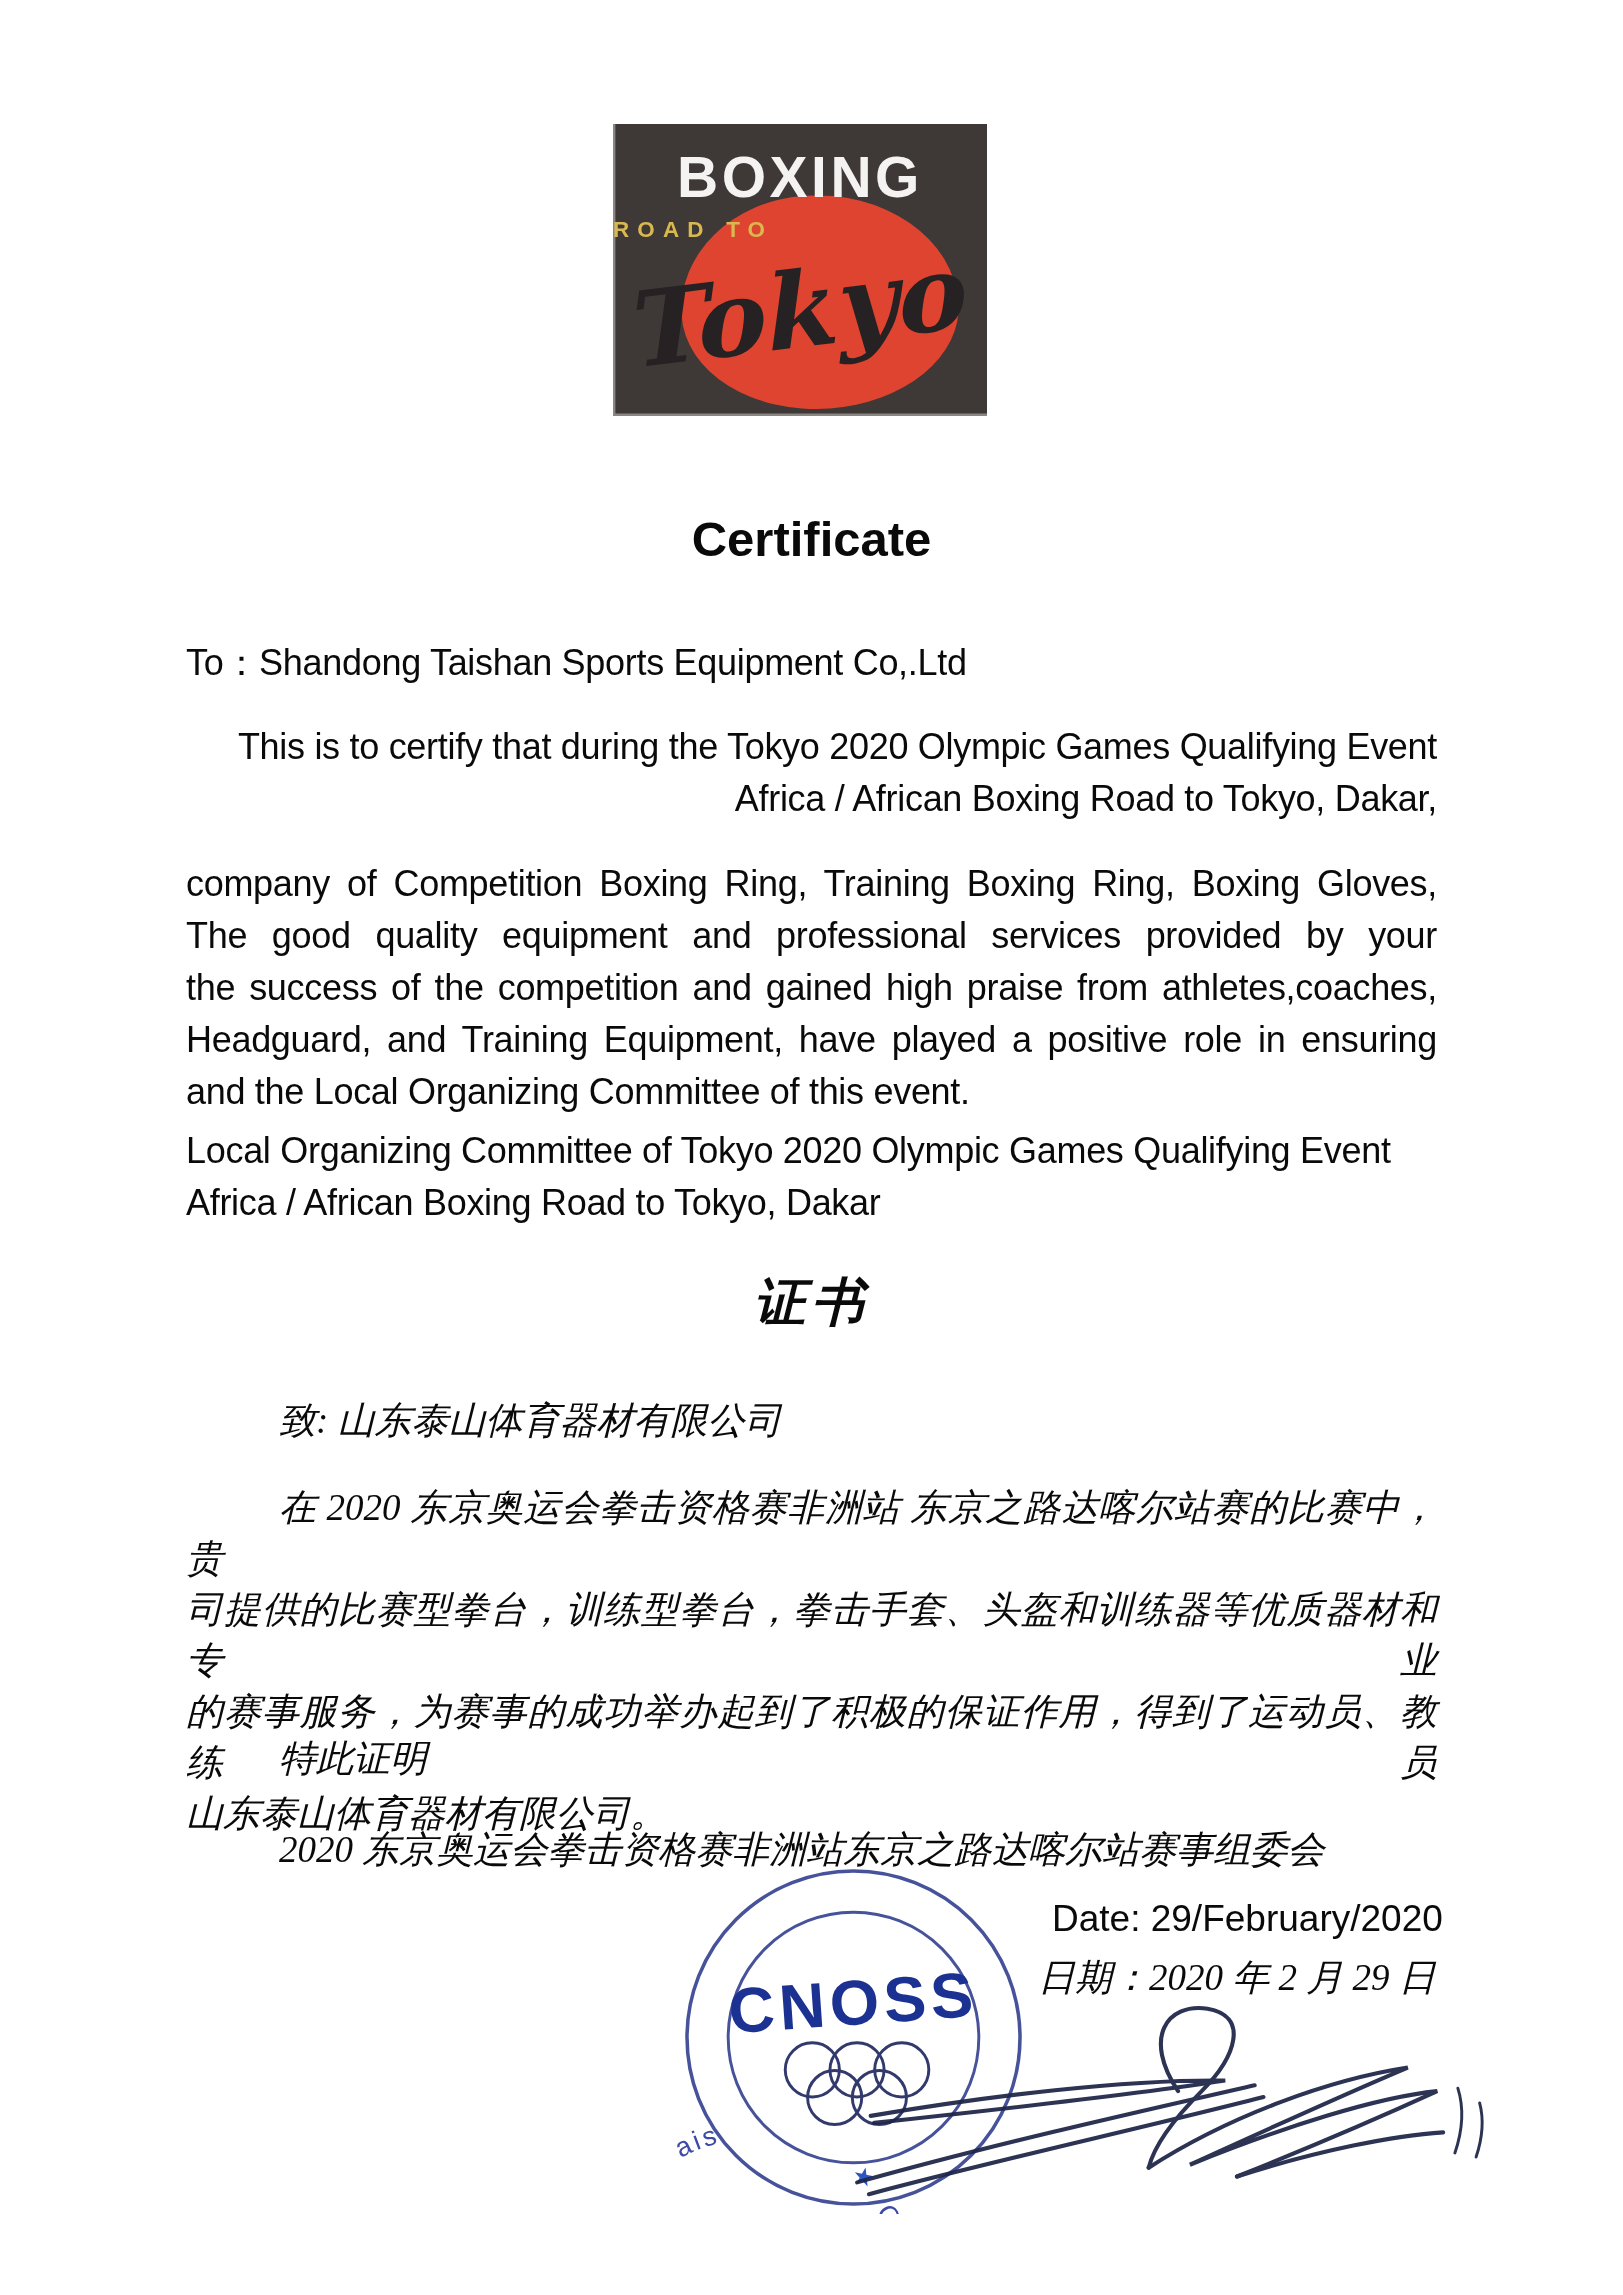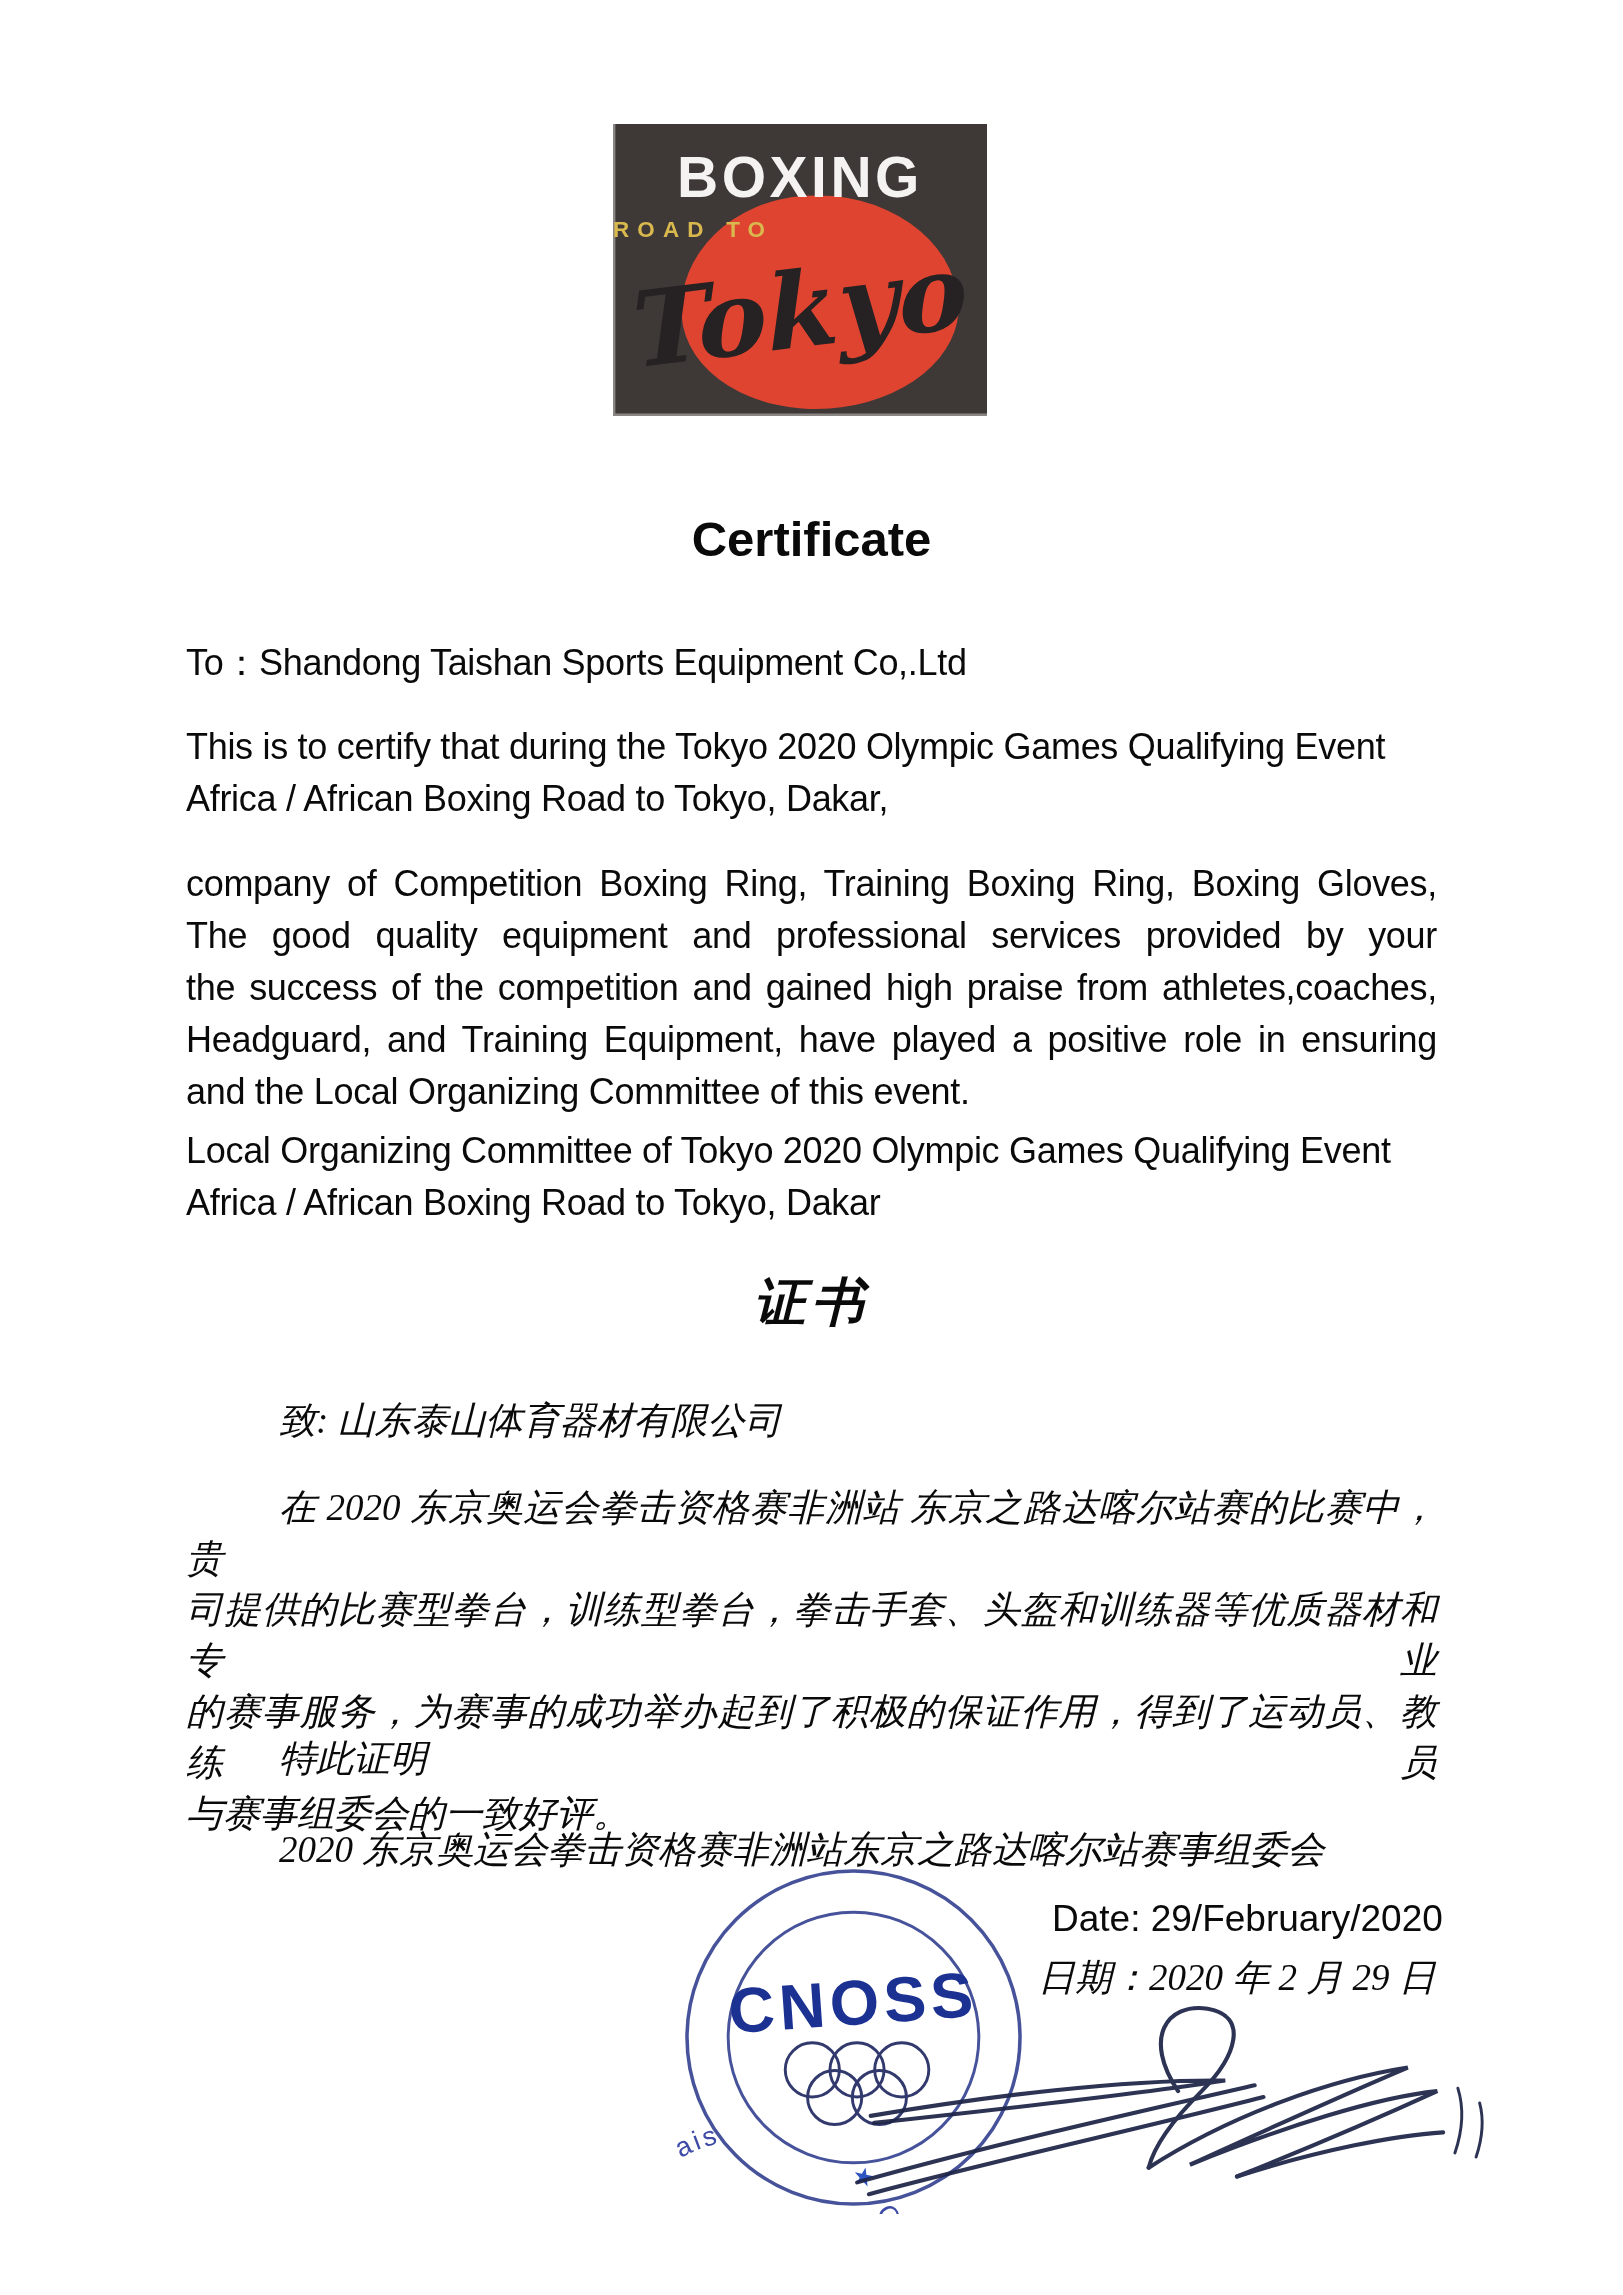--- a/index.html
+++ b/index.html
@@ -30,21 +30,21 @@
     position:absolute;left:0;top:125px;width:100%;text-align:center;
     color:#262122;font-size:104px;font-weight:700;font-style:italic;
     font-family:"DejaVu Serif",serif;
     transform:rotate(-7deg) skewX(-4deg);
   }
   
   .col{position:absolute;left:186px;width:1251px;}
   .h-cert{top:511px;text-align:center;font-size:49px;font-weight:700;}
   .en{font-size:36px;line-height:52px;letter-spacing:-0.3px;}
   .to-line{top:637px;}
-  .p1{top:721px;}
+  .p1{top:721px;text-align:right;}
   .p2{top:858px;}
   .p3{top:1125px;}
   .jline{text-align:justify;text-align-last:justify;}
   
   .zh{font-family:"Liberation Serif","DejaVu Serif",serif;font-size:37px;line-height:51px;font-style:italic;}
   .h-zh{top:1277px;text-align:center;font-size:52px;letter-spacing:5.9px;font-weight:700;}
   .to-zh{top:1395px;padding-left:93px;box-sizing:border-box;}
   .p-zh{top:1482px;}
   .p-zh .first{text-indent:93px;}
   .closing-zh{top:1733px;padding-left:93px;box-sizing:border-box;}
@@ -91,21 +91,21 @@
   </div>
 
   <div class="col zh h-zh">证书</div>
 
   <div class="col zh to-zh">致: 山东泰山体育器材有限公司</div>
 
   <div class="col zh p-zh">
     <div class="jline first">在 2020 东京奥运会拳击资格赛非洲站 东京之路达喀尔站赛的比赛中，贵</div>
     <div class="jline">司提供的比赛型拳台，训练型拳台，拳击手套、头盔和训练器等优质器材和专业</div>
     <div class="jline">的赛事服务，为赛事的成功举办起到了积极的保证作用，得到了运动员、教练员</div>
-    <div>与赛事组委会的一致好评。</div>
+    <div>山东泰山体育器材有限公司。</div>
   </div>
 
   <div class="col zh closing-zh">特此证明</div>
 
   <div class="col zh committee-zh">2020 东京奥运会拳击资格赛非洲站东京之路达喀尔站赛事组委会</div>
 
   <div class="date-en">Date: 29/February/2020</div>
   <div class="date-zh zh">日期：2020 年 2 月 29 日</div>
 
   <svg class="stamp" viewBox="0 0 600 600">

